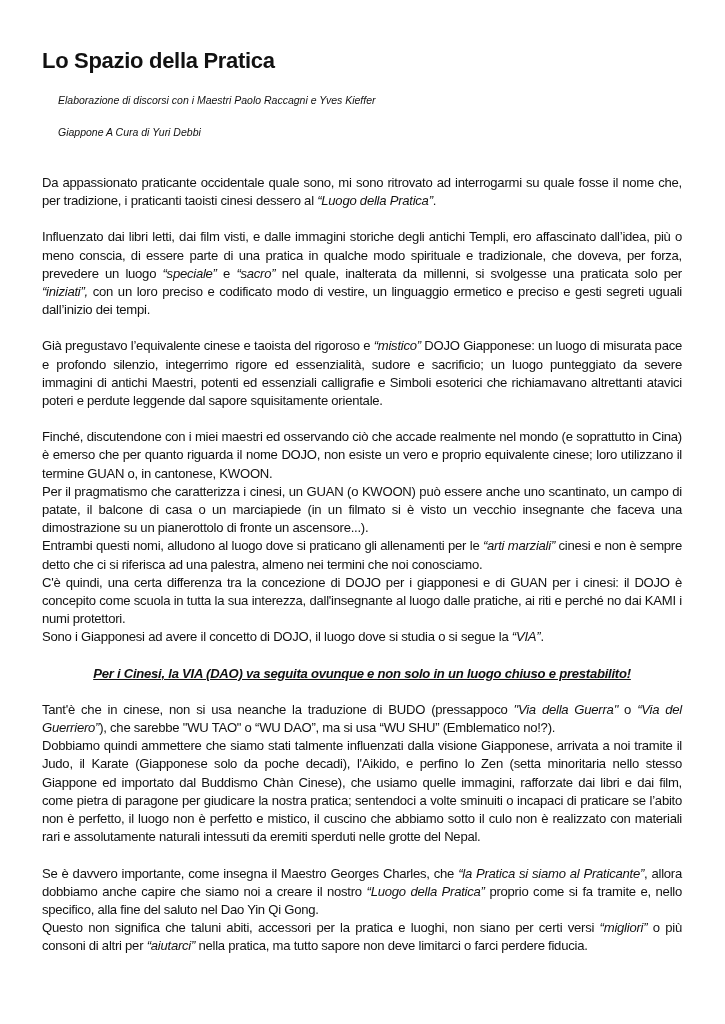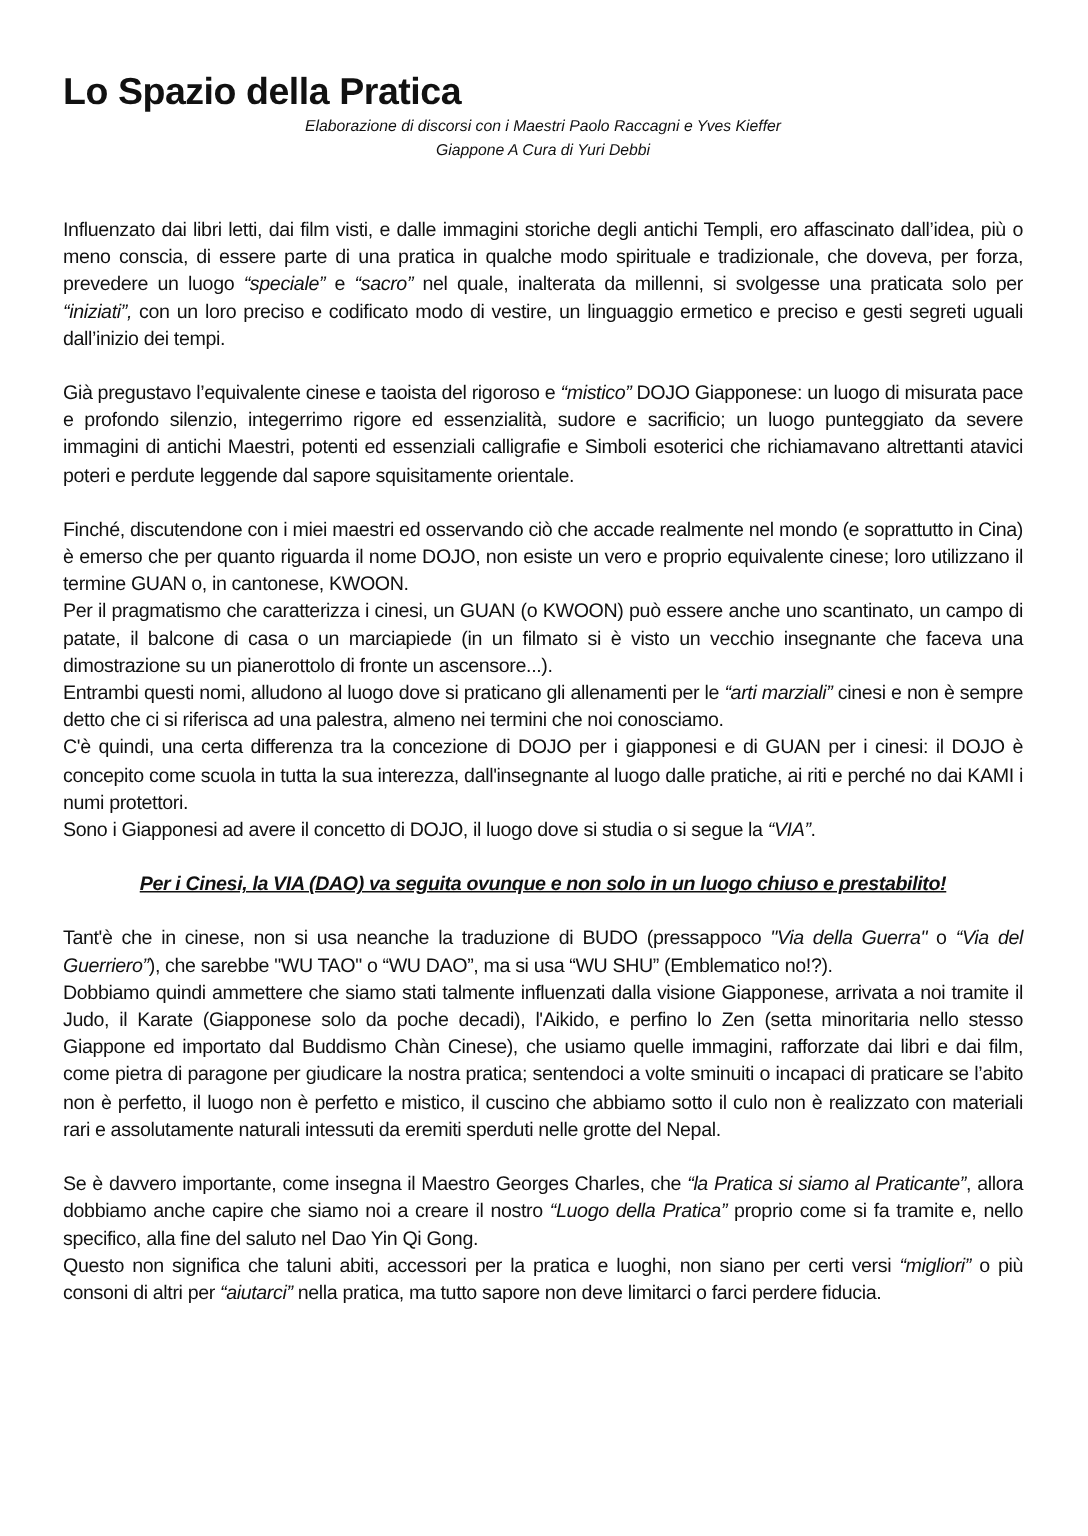--- a/index.html
+++ b/index.html
@@ -1,34 +1,35 @@
 <!DOCTYPE html>
 <html><head>
 <meta charset="utf-8">
 <style>
   html, body { margin:0; padding:0; background:#ffffff; }
   body { width:725px; height:1024px; overflow:hidden; position:relative;
          font-family:"Liberation Sans Narrow","Liberation Sans", sans-serif; color:#111; }
   .page { position:absolute; left:42px; top:46px; width:640px; }
-  .title { font-family:"Liberation Sans", sans-serif; font-weight:bold; font-size:25px; line-height:30px; margin:0; letter-spacing:-0.3px; }
-  .sub { font-style:italic; font-size:10.5px; line-height:16px; margin:0;text-align:center; }
+  .title { font-family:"Liberation Sans", sans-serif; font-weight:bold; font-size:22px; line-height:30px; margin:0; letter-spacing:-0.3px; }
+  .sub { font-style:italic; font-size:10.5px; line-height:16px; margin:16px; }
   .para { font-size:13.1px; line-height:18.2px; margin:0; text-align:justify; letter-spacing:-0.25px; }
   .gap { height:18px; }
   .center { text-align:center; font-weight:bold; font-style:italic;text-decoration:underline; }
   .it { font-style:italic; }
 </style>
 </head>
 <body>
 
 <div class="page">
   <h1 class="title">Lo Spazio della Pratica</h1>
   <p class="sub">Elaborazione di discorsi con i Maestri Paolo Raccagni e Yves Kieffer</p>
   <p class="sub">Giappone A Cura di Yuri Debbi</p>
   <div id="body-text">
       <div class="gap"></div>
+      <p class="para"><span>Da appassionato praticante occidentale quale sono, mi sono ritrovato ad interrogarmi su quale fosse il nome che, per tradizione, i praticanti taoisti cinesi dessero al </span><span class="it">“Luogo della Pratica”</span><span>.</span></p>
       <div class="gap"></div>
       <p class="para"><span>Influenzato dai libri letti, dai film visti, e dalle immagini storiche degli antichi Templi, ero affascinato dall’idea, più o meno conscia, di essere parte di una pratica in qualche modo spirituale e tradizionale, che doveva, per forza, prevedere un luogo </span><span class="it">“speciale”</span><span> e </span><span class="it">“sacro”</span><span> nel quale, inalterata da millenni, si svolgesse una praticata solo per </span><span class="it">“iniziati”,</span><span> con un loro preciso e codificato modo di vestire, un linguaggio ermetico e preciso e gesti segreti uguali dall’inizio dei tempi.</span></p>
       <div class="gap"></div>
       <p class="para"><span>Già pregustavo l’equivalente cinese e taoista del rigoroso e </span><span class="it">“mistico”</span><span> DOJO Giapponese: un luogo di misurata pace e profondo silenzio, integerrimo rigore ed essenzialità, sudore e sacrificio; un luogo punteggiato da severe immagini di antichi Maestri, potenti ed essenziali calligrafie e Simboli esoterici che richiamavano altrettanti atavici poteri e perdute leggende dal sapore squisitamente orientale.</span></p>
       <div class="gap"></div>
       <p class="para"><span>Finché, discutendone con i miei maestri ed osservando ciò che accade realmente nel mondo (e soprattutto in Cina) è emerso che per quanto riguarda il nome DOJO, non esiste un vero e proprio equivalente cinese; loro utilizzano il termine GUAN o, in cantonese, KWOON.</span></p>
       <p class="para"><span>Per il pragmatismo che caratterizza i cinesi, un GUAN (o KWOON) può essere anche uno scantinato, un campo di patate, il balcone di casa o un marciapiede (in un filmato si è visto un vecchio insegnante che faceva una dimostrazione su un pianerottolo di fronte un ascensore...).</span></p>
       <p class="para"><span>Entrambi questi nomi, alludono al luogo dove si praticano gli allenamenti per le </span><span class="it">“arti marziali”</span><span> cinesi e non è sempre detto che ci si riferisca ad una palestra, almeno nei termini che noi conosciamo.</span></p>
       <p class="para"><span>C'è quindi, una certa differenza tra la concezione di DOJO per i giapponesi e di GUAN per i cinesi: il DOJO è concepito come scuola in tutta la sua interezza, dall'insegnante al luogo dalle pratiche, ai riti e perché no dai KAMI i numi protettori.</span></p>
       <p class="para"><span>Sono i Giapponesi ad avere il concetto di DOJO, il luogo dove si studia o si segue la </span><span class="it">“VIA”</span><span>.</span></p>

